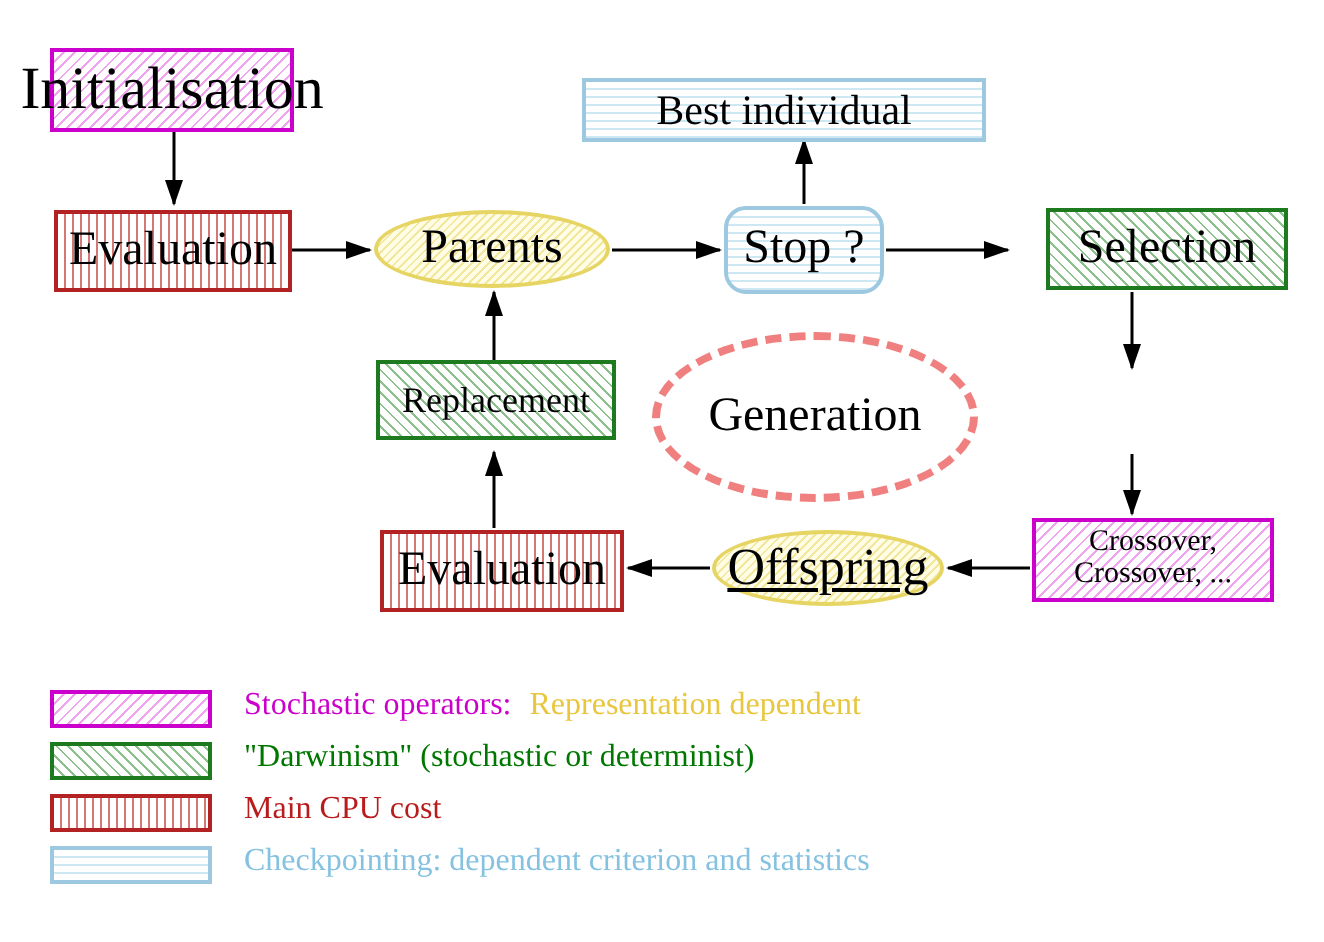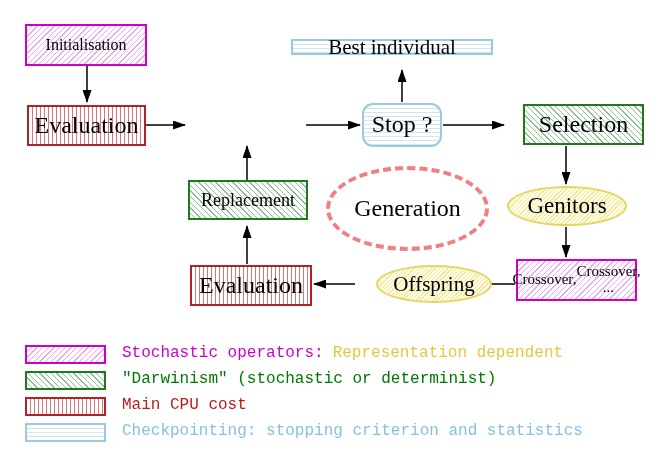--- a/index.html
+++ b/index.html
@@ -14,39 +14,39 @@
     background:repeating-linear-gradient(135deg,#ffffff,#ffffff 3px,#f0a4f0 3px,#f0a4f0 4px);}
   .p-green{border:2px solid #1e7a1e;
     background:repeating-linear-gradient(45deg,#ffffff,#ffffff 3px,#8cc08c 3px,#8cc08c 4px);}
   .p-red{border:2px solid #b22222;
     background:repeating-linear-gradient(90deg,#ffffff,#ffffff 3px,#d47777 3px,#d47777 4px);}
   .p-cyan{border:2px solid #9cc8e0;
     background:repeating-linear-gradient(180deg,#ffffff,#ffffff 3px,#cde7f3 3px,#cde7f3 4px);}
   .p-yellow{border:2px solid #e6d463;border-radius:50%;
     background:repeating-linear-gradient(135deg,#fffde6,#fffde6 2px,#f3e79e 2px,#f3e79e 3px);}
   
-  .n-init{left:25px;top:24px;width:122px;height:42px;font-size:16px;}
+  .n-init{left:25px;top:24px;width:122px;height:42px;font-size:30px;}
   .n-eval-top{left:27px;top:105px;width:119px;height:41px;font-size:24px;}
   .n-parents{left:187px;top:105px;width:118px;height:39px;font-size:24px;}
-  .n-best{left:291px;top:39px;width:202px;height:16px;font-size:21px;}
+  .n-best{left:291px;top:39px;width:202px;height:32px;font-size:21px;}
   .n-stop{left:362px;top:103px;width:80px;height:44px;font-size:24px;border-radius:11px;}
   .n-selection{left:506px;top:104px;width:121px;height:41px;font-size:24px;margin-left:17px;}
   .n-genitors{left:507px;top:186px;width:120px;height:40px;font-size:23px;}
-  .n-crossover{left:516px;top:259px;width:121px;height:42px;font-size:15px;flex-direction:row;}
-  .n-offspring{left:376px;top:265px;width:116px;height:38px;font-size:21px;}
+  .n-crossover{left:516px;top:259px;width:121px;height:42px;font-size:15px;flex-direction:column;}
+  .n-offspring{left:356px;top:265px;width:116px;height:38px;font-size:26px;text-decoration:underline;}
   .n-eval-bot{left:190px;top:265px;width:122px;height:41px;font-size:24px;}
   .n-replacement{left:188px;top:180px;width:120px;height:40px;font-size:18px;}
   .n-generation{left:326px;top:166px;width:163px;height:85px;font-size:24px;
     border:4px dashed #f08080;border-radius:50%;color:#000000;background:transparent;}
   
   #arrows{position:absolute;left:0;top:0;width:662px;height:471px;pointer-events:none;}
   
   .sw{position:absolute;left:25px;width:81px;height:19px;box-sizing:border-box;}
   .sw1{top:345px;} .sw2{top:371px;} .sw3{top:397px;} .sw4{top:423px;}
-  .lg{position:absolute;left:122px;font-size:16px;white-space:nowrap;font-family:Liberation Mono, monospace;}
+  .lg{position:absolute;left:122px;font-size:16px;white-space:nowrap;}
   .lg1{top:344px;color:#cc00cc;}
   .lg1 .part2{color:#e8c63e;margin-left:9px;}
   .lg2{top:370px;color:#007700;}
   .lg3{top:396px;color:#b91c1c;}
   .lg4{top:422px;color:#85c2e1;}
 </style>
 </head>
 <body>
 
 <div id="canvas">
@@ -67,28 +67,28 @@
     <line x1="515" y1="284" x2="474" y2="284" stroke="#000" stroke-width="1.5" marker-end="url(#ah)"></line>
     <line x1="355" y1="284" x2="314" y2="284" stroke="#000" stroke-width="1.5" marker-end="url(#ah)"></line>
     <line x1="247" y1="264" x2="247" y2="226" stroke="#000" stroke-width="1.5" marker-end="url(#ah)"></line>
     <line x1="247" y1="183" x2="247" y2="146" stroke="#000" stroke-width="1.5" marker-end="url(#ah)"></line>
   </svg>
 
   <div class="node p-magenta n-init">Initialisation</div>
 
   <div class="node p-red n-eval-top">Evaluation</div>
 
+  <div class="node p-yellow n-parents">Parents</div>
 
   <div class="node p-cyan n-best">Best individual</div>
 
   <div class="node p-cyan n-stop">Stop ?</div>
 
   <div class="node p-green n-selection">Selection</div>
 
-  <div class="node p-yellow n-genitors">Genitors</div>
 
   <div class="node p-magenta n-crossover">
     <span>Crossover,</span>
     <span>Crossover, ...</span>
   </div>
 
   <div class="node p-yellow n-offspring">Offspring</div>
 
   <div class="node p-red n-eval-bot">Evaluation</div>
 
@@ -99,15 +99,15 @@
   <div class="sw sw1 p-magenta"></div>
   <div class="sw sw2 p-green"></div>
   <div class="sw sw3 p-red"></div>
   <div class="sw sw4 p-cyan"></div>
 
   <div class="lg lg1">
     <span class="part1">Stochastic operators:</span><span class="part2">Representation dependent</span>
   </div>
   <div class="lg lg2">"Darwinism" (stochastic or determinist)</div>
   <div class="lg lg3">Main CPU cost</div>
-  <div class="lg lg4">Checkpointing: stopping criterion and statistics</div>
+  <div class="lg lg4">Checkpointing: dependent criterion and statistics</div>
 
 </div>
 
 </body></html>

